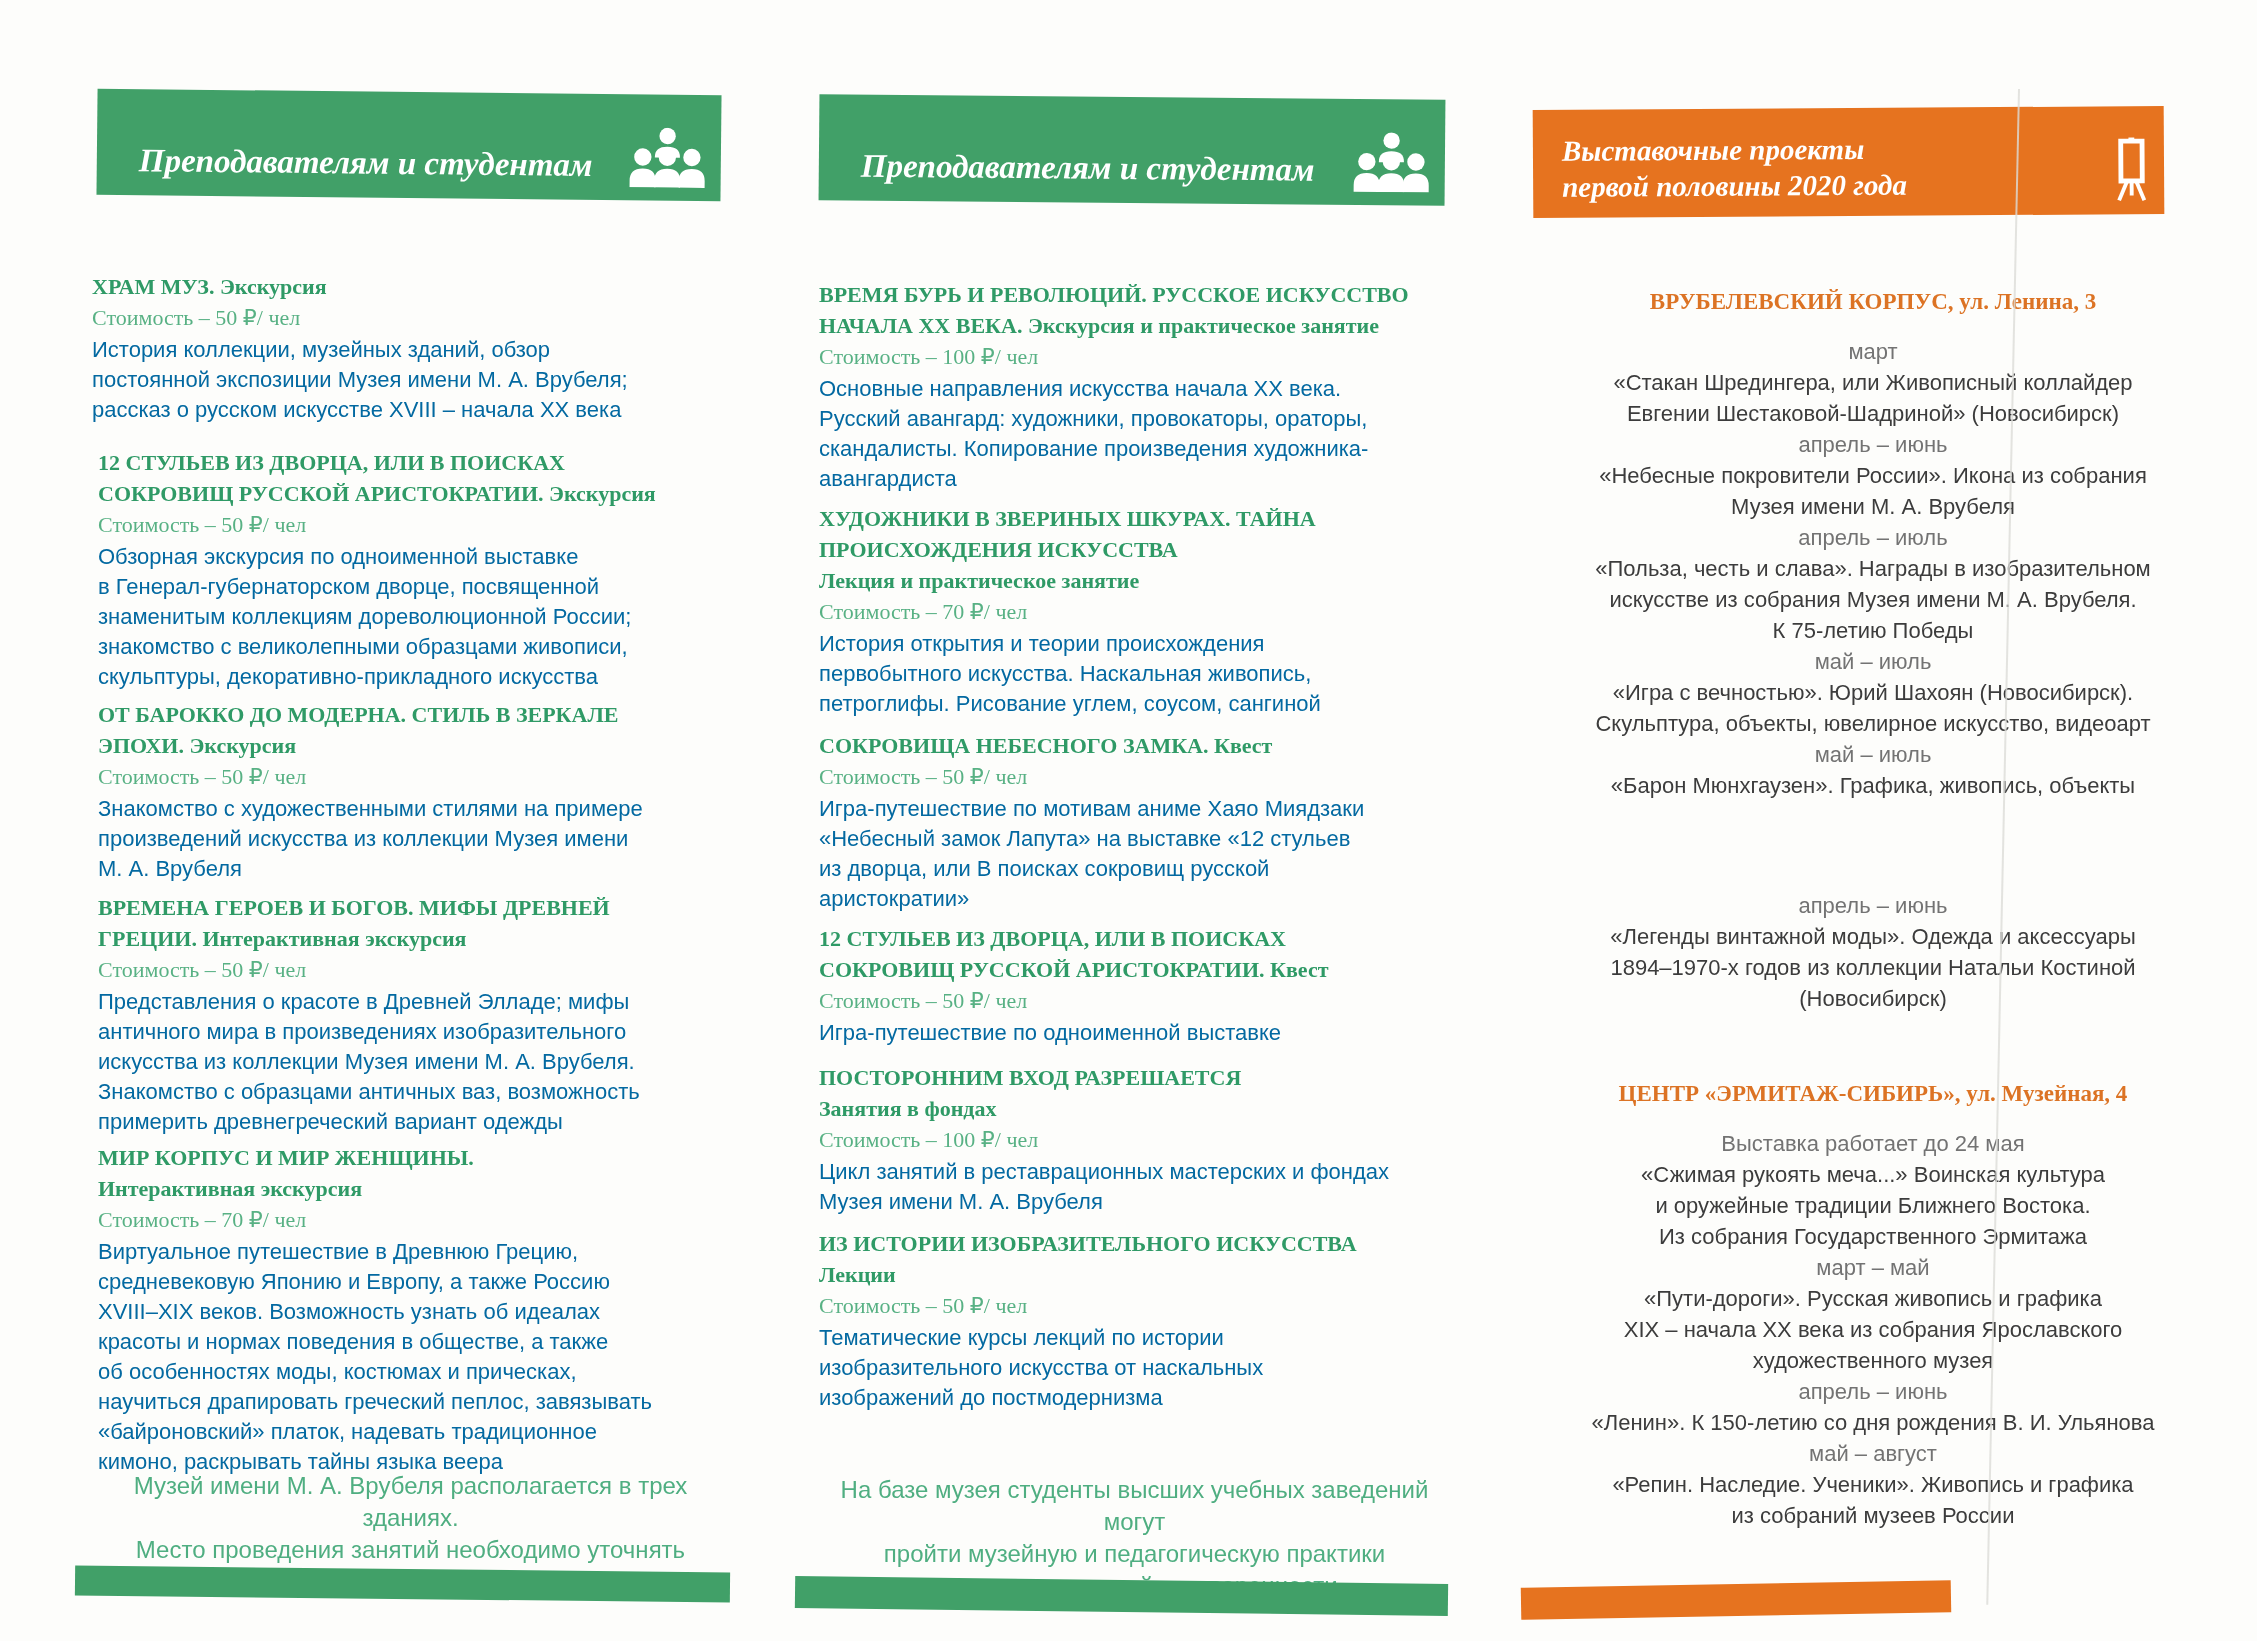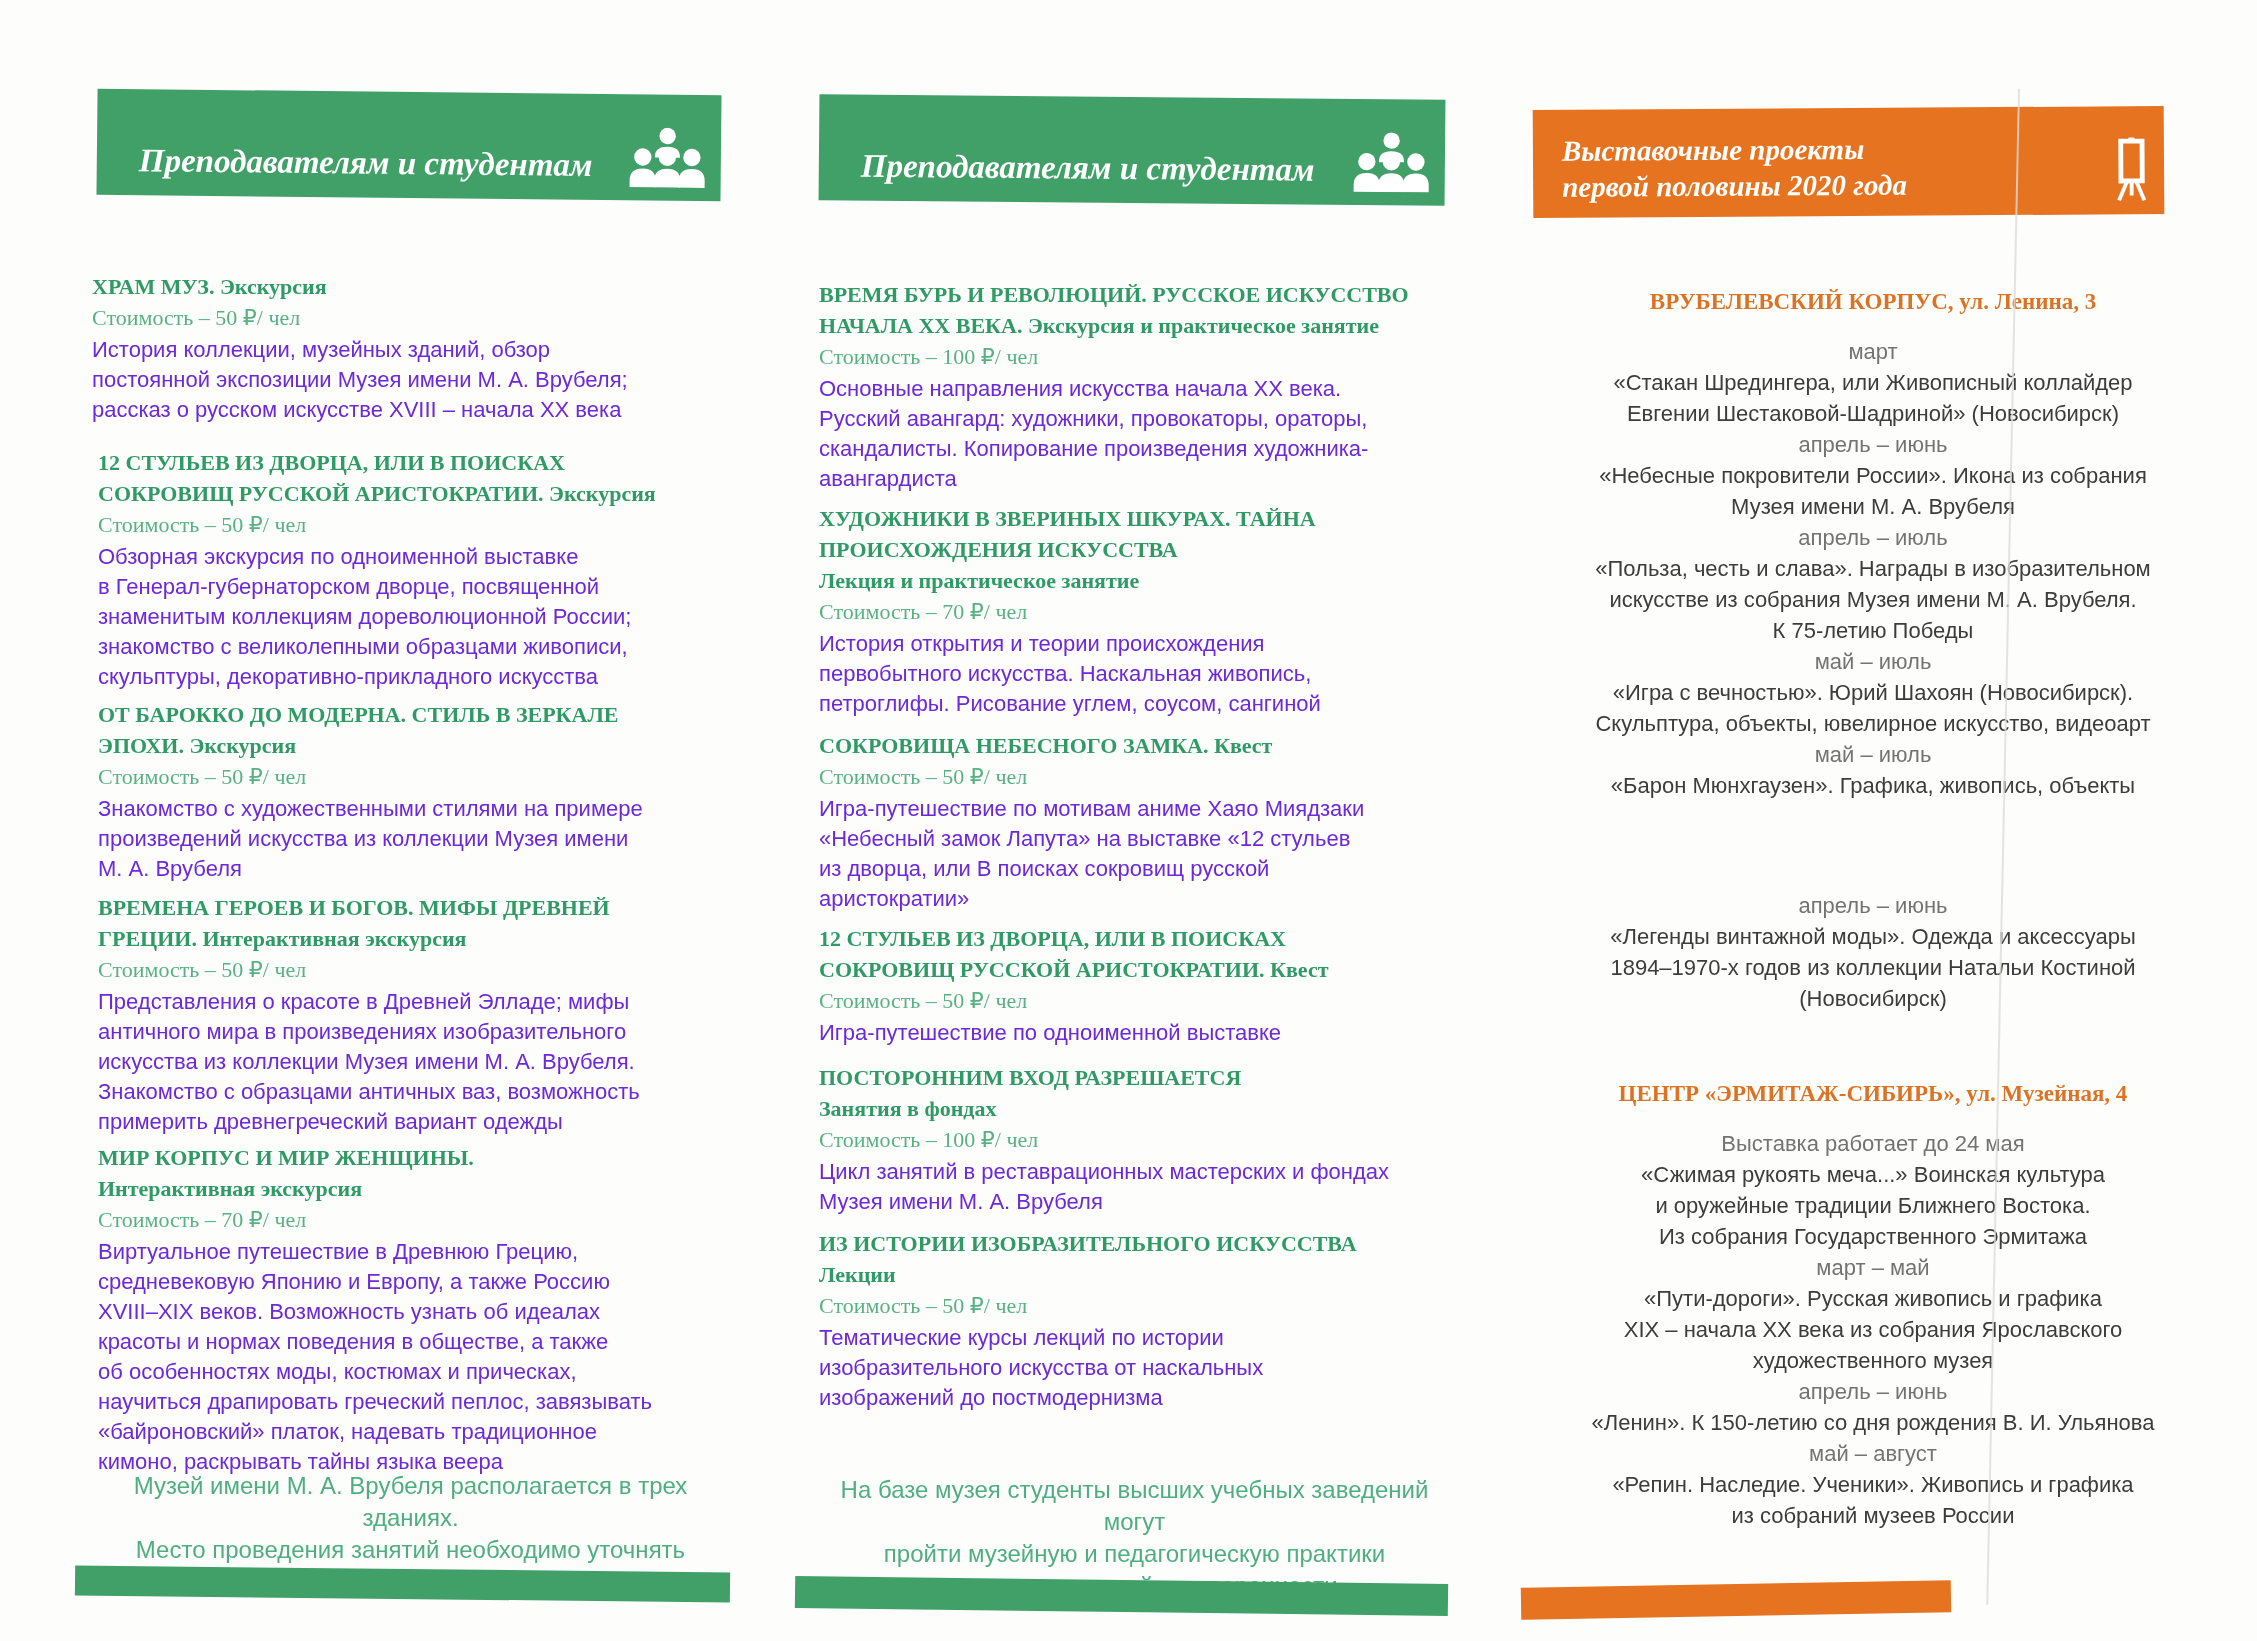--- a/index.html
+++ b/index.html
@@ -27,21 +27,21 @@
   .sec{position:absolute;}
   .sec-title{
     margin:0;font-family:"Liberation Serif", serif;font-weight:bold;
     color:#2f9a66;font-size:22px;line-height:31px;white-space:pre-line;
   }
   .sec-price{
     font-family:"Liberation Serif","DejaVu Sans",serif;
     color:#58b184;font-size:22px;line-height:31px;
   }
   .sec-body{
-    margin:1.9px 0 0 0;color:#6d28d9;font-size:22px;line-height:30px;white-space:pre-line;
+    margin:1.9px 0 0 0;color:#0369a1;font-size:22px;line-height:30px;white-space:pre-line;
   }
   .footer-note{
     position:absolute;text-align:center;color:#4fae81;
     font-size:24px;line-height:32px;white-space:pre-line;
   }
   
   .venue{position:absolute;text-align:center;}
   .venue-name{
     margin:0 0 19.3px 0;font-family:"Liberation Serif", serif;font-weight:bold;
     color:#dc7324;font-size:23px;line-height:31px;white-space:pre-line;

